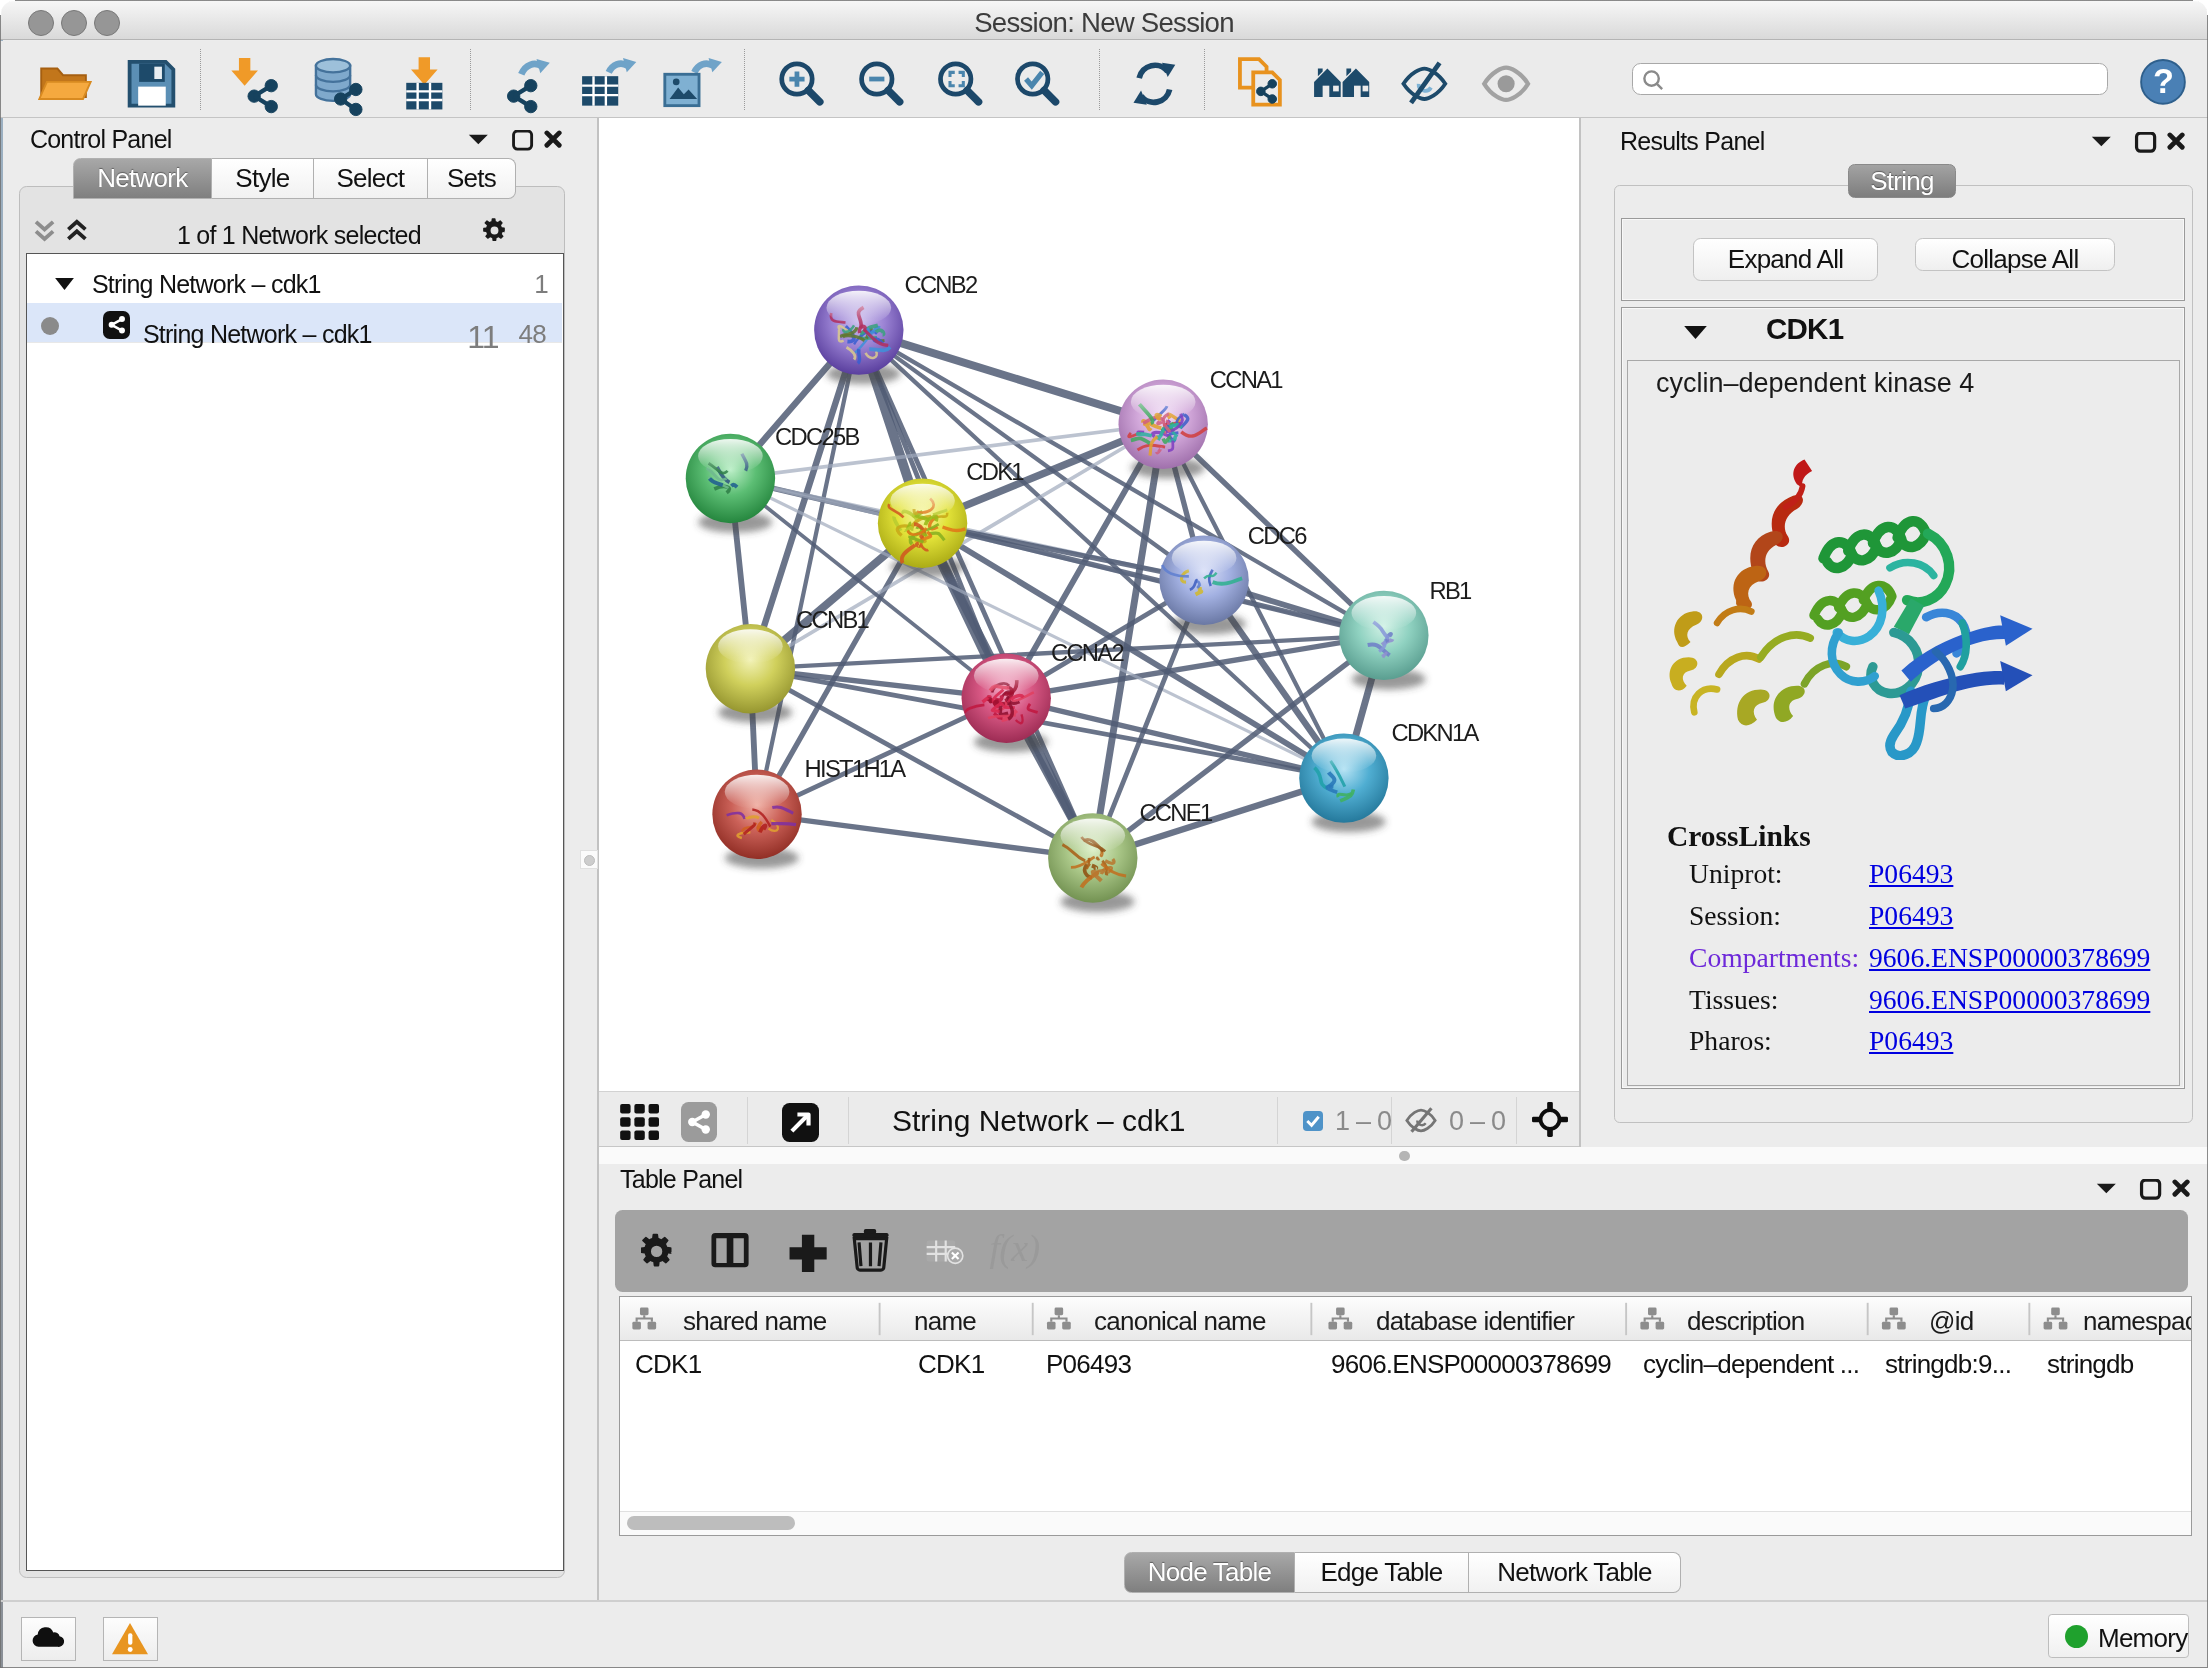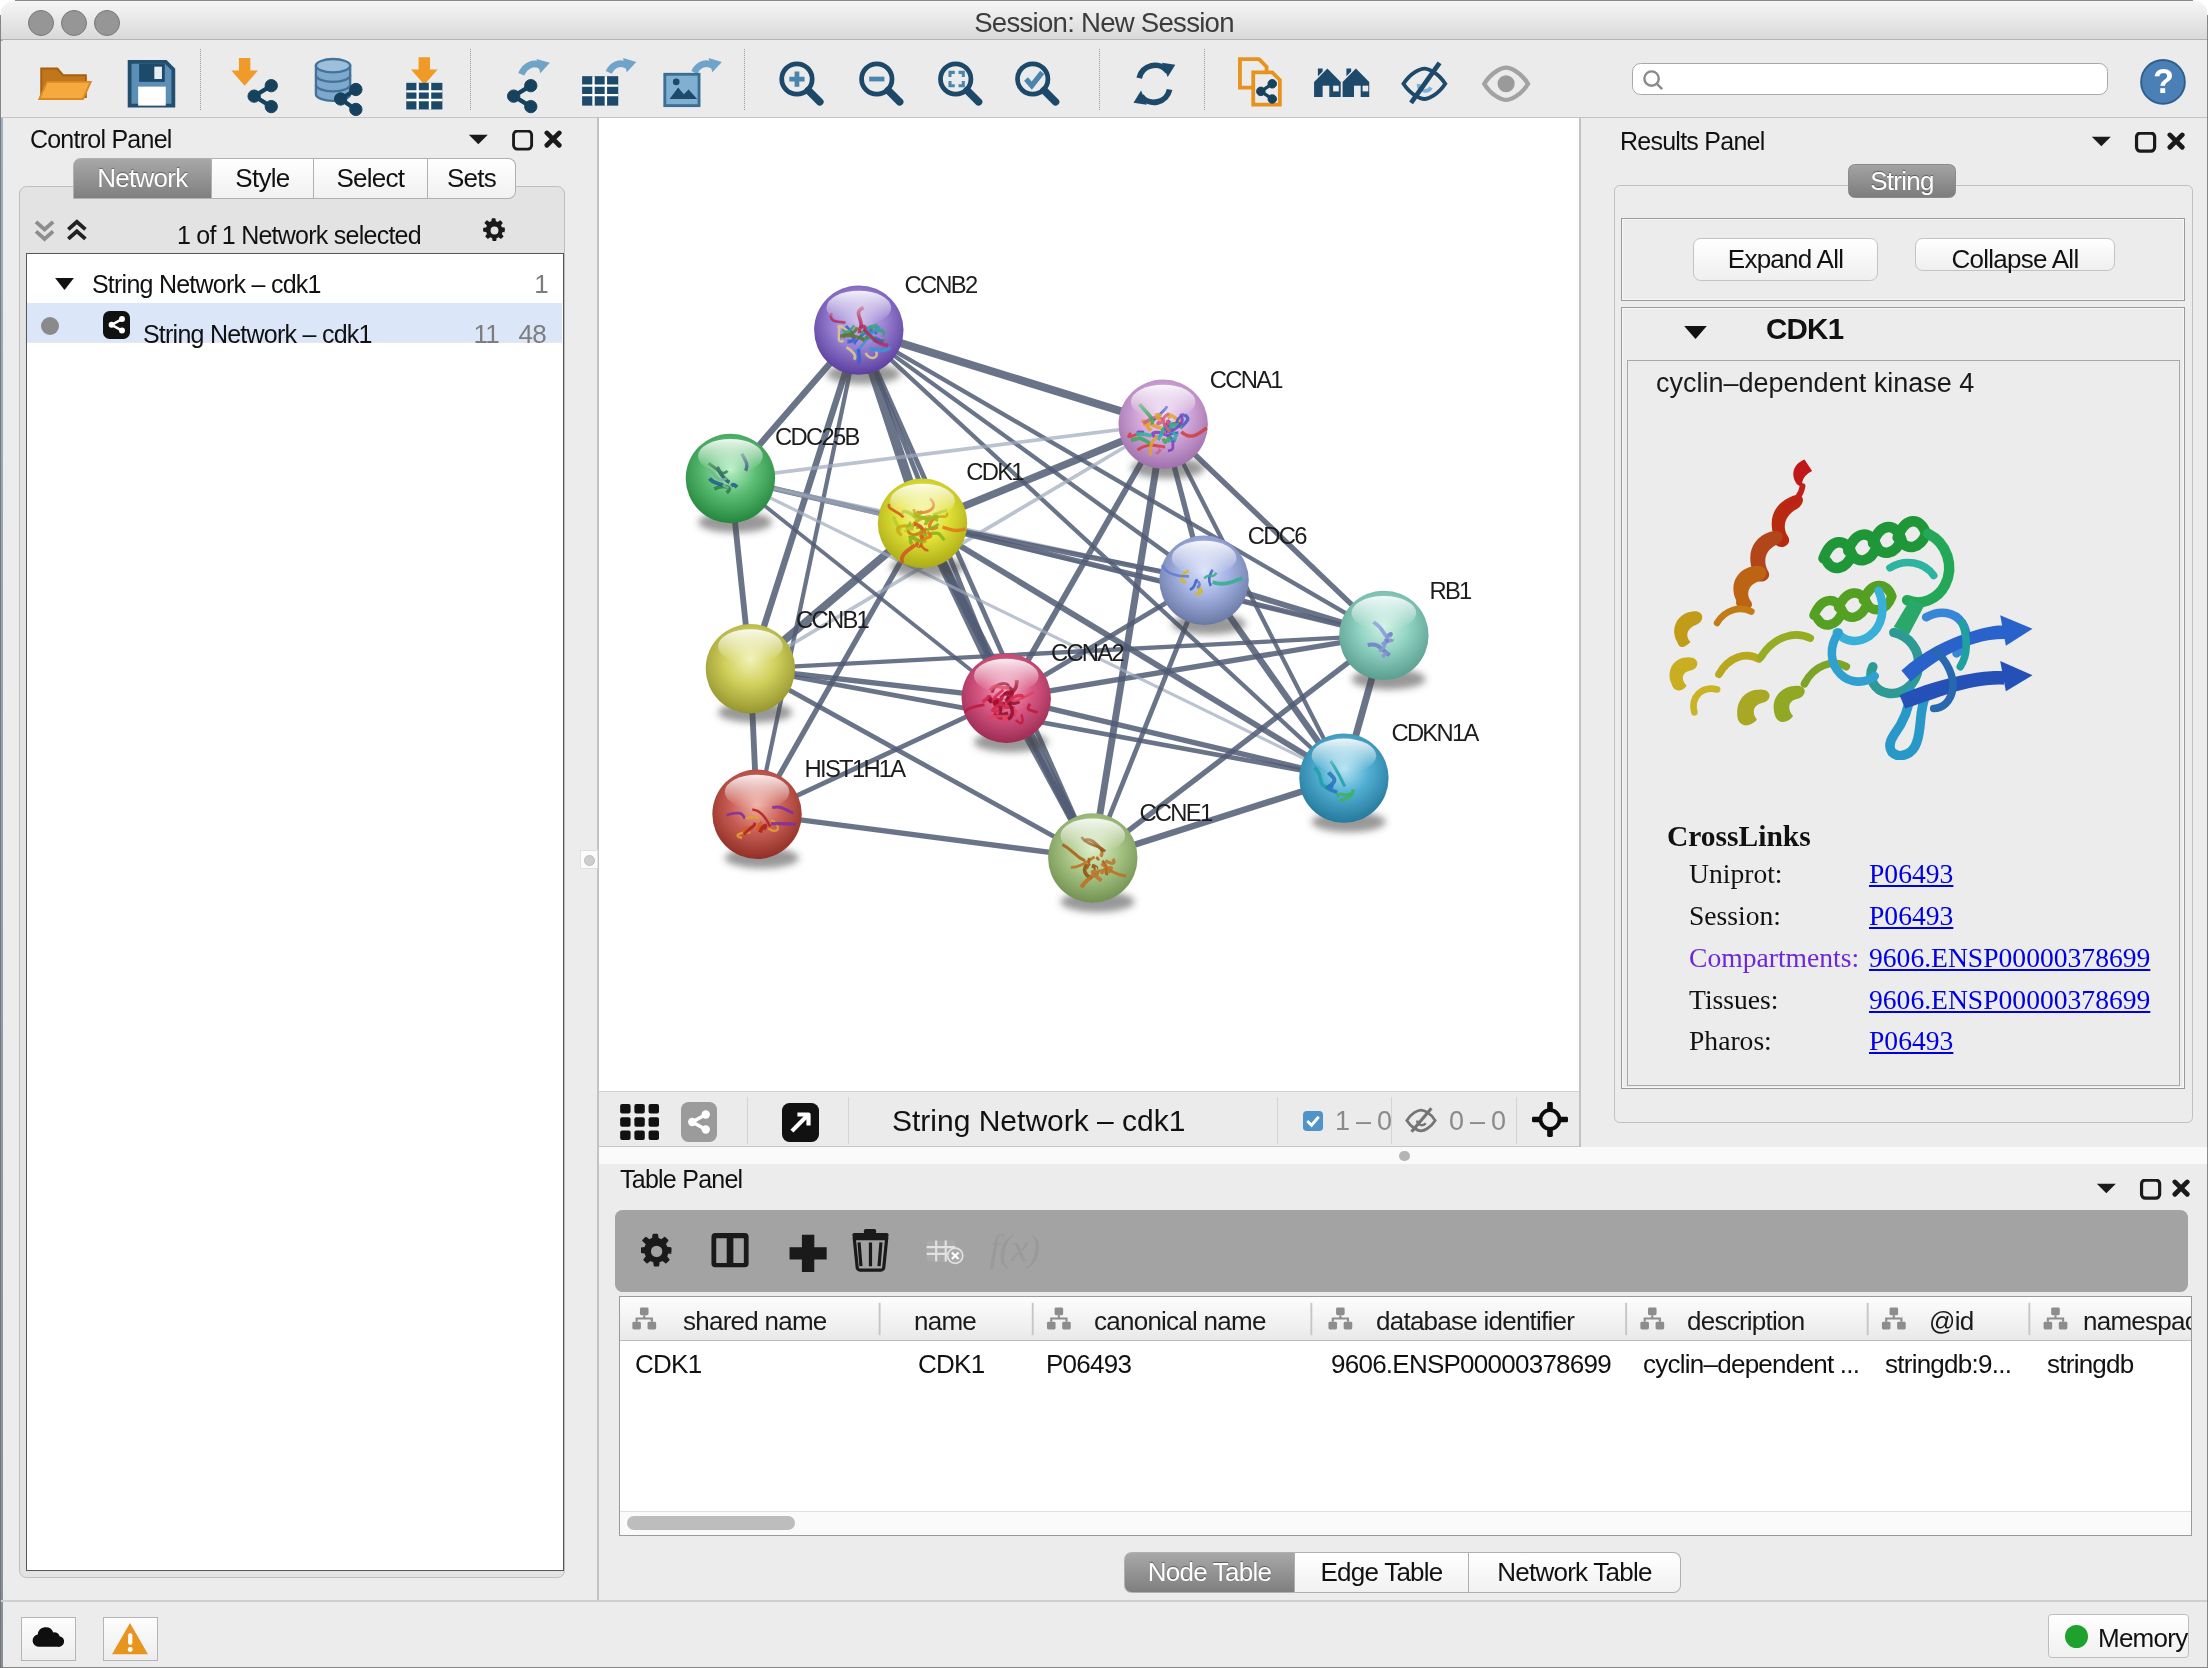--- a/index.html
+++ b/index.html
@@ -234,21 +234,21 @@
      <svg width="27.6" height="27.6" viewBox="0 0 24 24">
           <g fill="#fff">
             <circle cx="16.5" cy="7" r="2.6"></circle>
             <circle cx="7.5" cy="12" r="2.6"></circle>
             <circle cx="16.5" cy="17" r="2.6"></circle>
             <path d="M7.5 12l9-5m-9 5l9 5" stroke="#fff" stroke-width="2.2" fill="none"></path>
           </g>
         </svg>
    </div>
    <div class="abs" style="left:116px;top:66px;font-size:25px;color:#111">String Network – cdk1</div>
-   <div class="abs" style="left:0px;top:65px;width:472px;text-align:right;font-size:26px;color:#7d7d7d">11</div>
+   <div class="abs" style="left:0px;top:65px;width:472px;text-align:right;font-size:32px;color:#7d7d7d">11</div>
    <div class="abs" style="left:0px;top:65px;width:519px;text-align:right;font-size:26px;color:#7d7d7d">48</div>
  </div>
 </div>
 <div id="netview" class="abs">
  <svg id="net" width="980" height="973" viewBox="0 0 1030 1023">
 <defs>
 <radialGradient id="gA" cx="50%" cy="40%" r="68%">
           <stop offset="0%" stop-color="#cfc2ee"></stop>
           <stop offset="42%" stop-color="#9b83d4"></stop>
           <stop offset="88%" stop-color="#5a3f9e"></stop>

